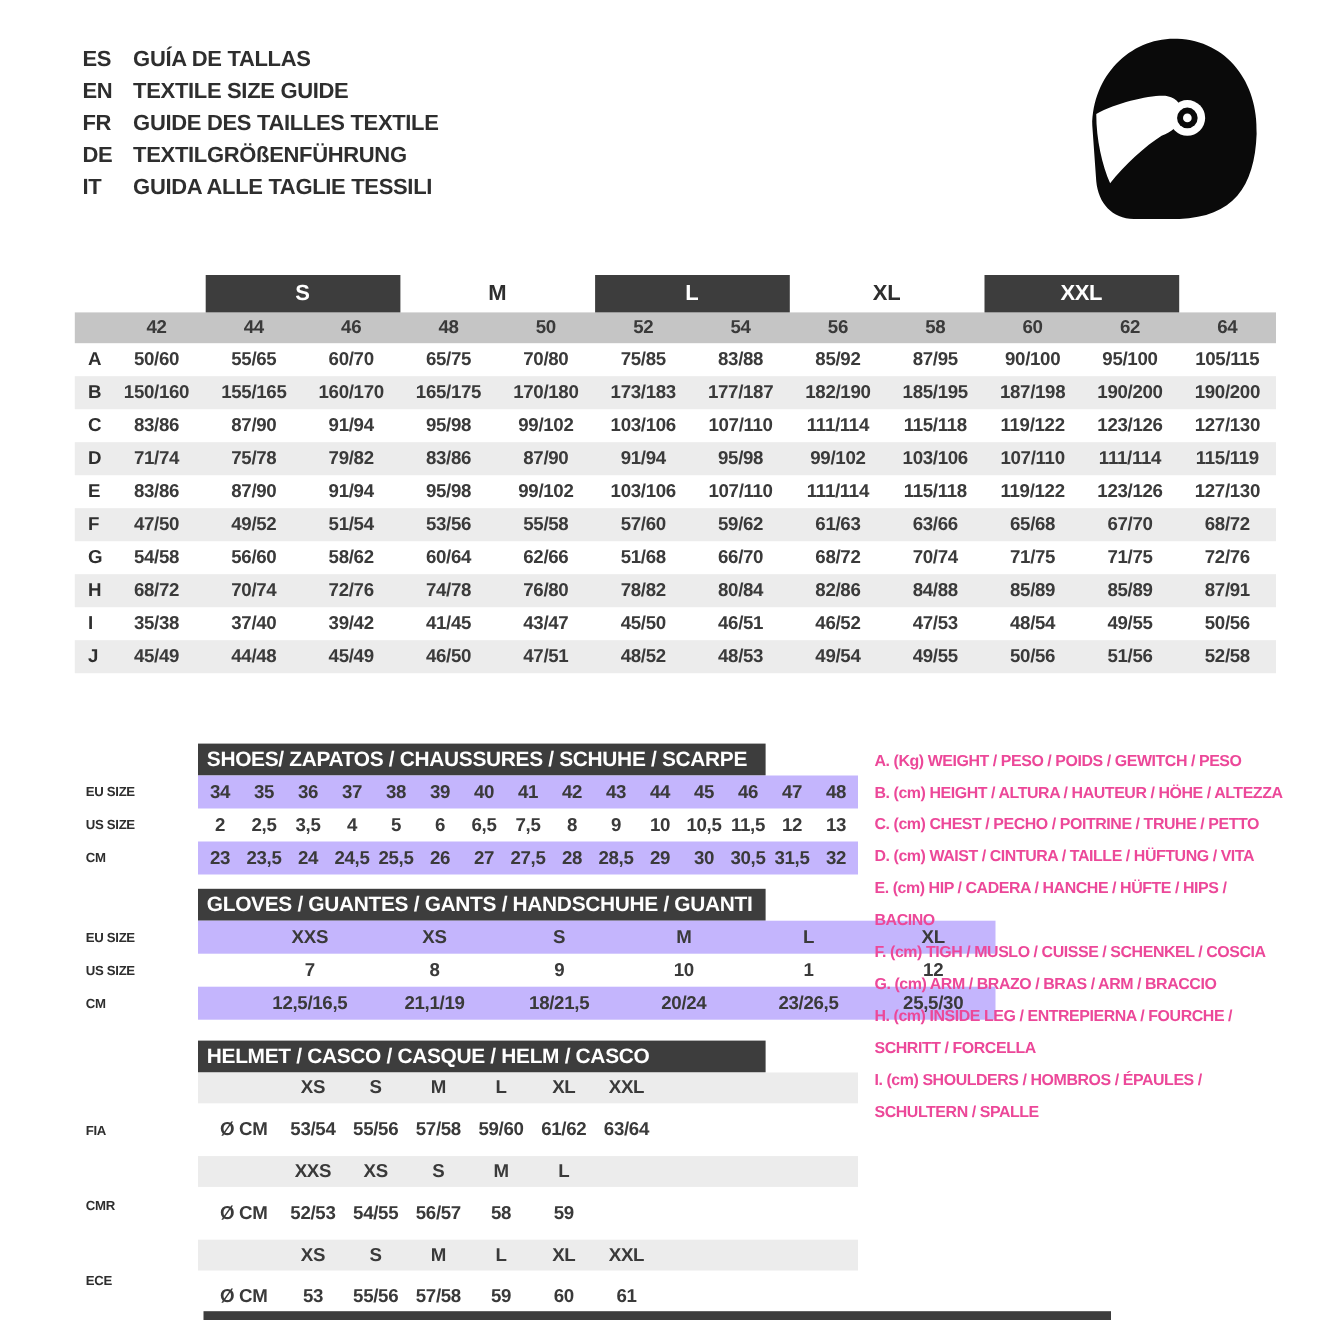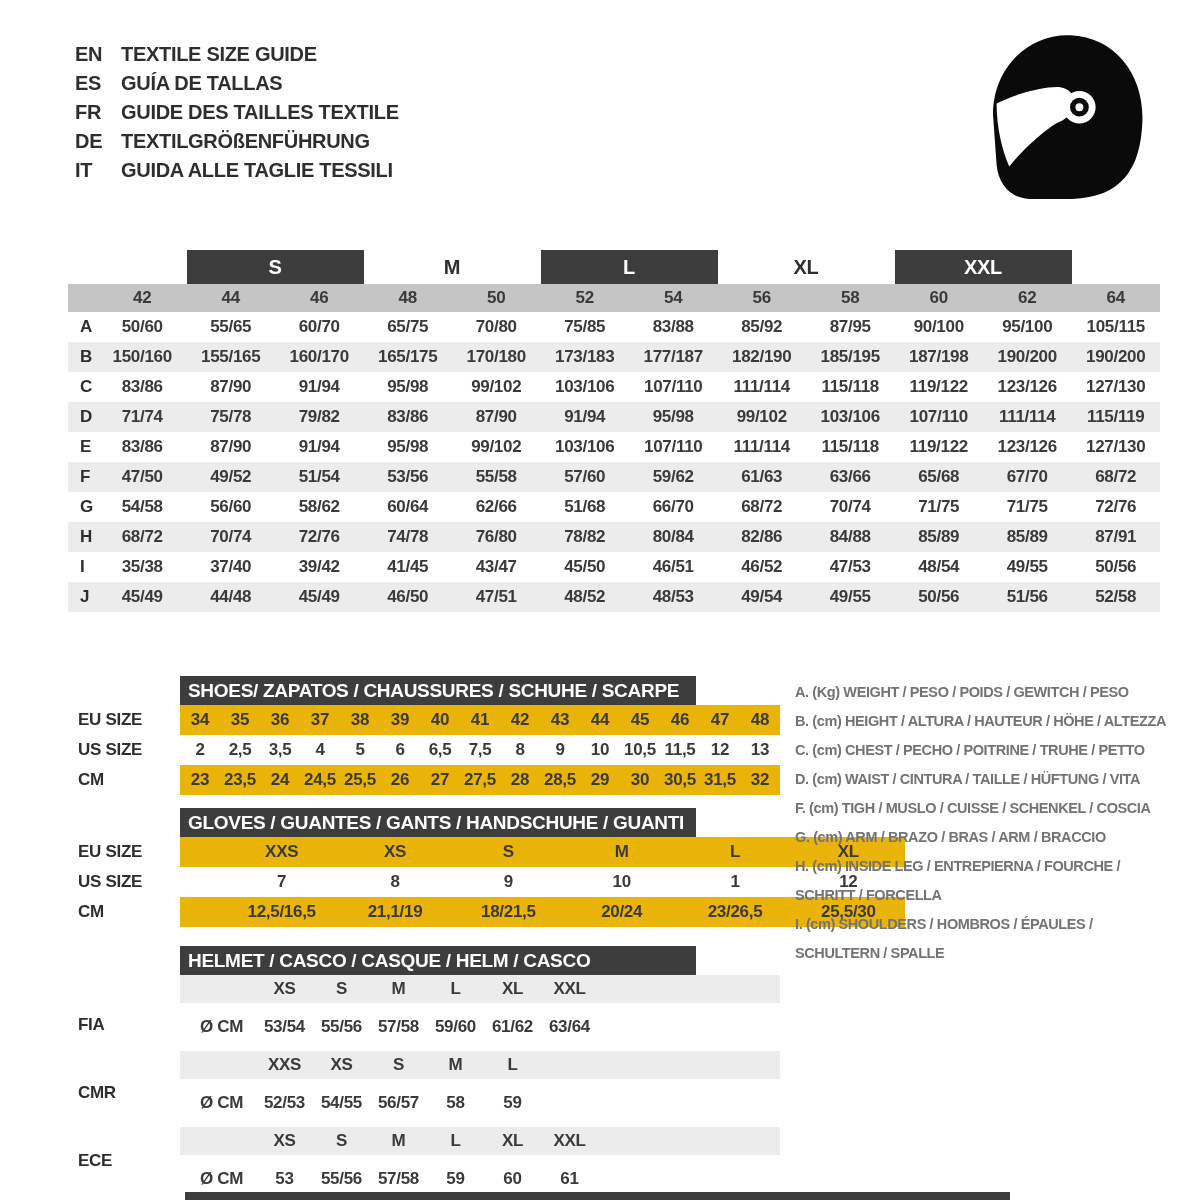--- a/index.html
+++ b/index.html
@@ -24,50 +24,50 @@
   .trow{height:30px;}
   .trow.alt{background:#ececec;}
   .cell{display:flex;align-items:center;justify-content:center;font-size:17px;color:#3a3a3a;}
   .lab{justify-content:flex-start;padding-left:12px;color:#2e2e2e;}
   
   .section{position:absolute;left:0;width:1200px;}
   .sec-title{position:absolute;left:180px;width:516px;height:29px;background:#3d3d3d;color:#fff;
     font-size:19px;display:flex;align-items:center;padding-left:8px;box-sizing:border-box;}
   .sec-rows{position:absolute;left:180px;top:29px;}
   .sec-labels{position:absolute;left:78px;top:29px;}
-  .side-lab{height:30px;display:flex;align-items:center;font-size:17px;color:#2e2e2e;}
+  .side-lab{height:30px;display:flex;align-items:center;font-size:12px;color:#2e2e2e;}
   .srow{display:grid;height:30px;}
-  .srow.gray{background:#eab308;}
+  .srow.gray{background:#c4b5fd;}
   .shoes .sec-rows{width:600px;}
   .shoes .srow{grid-template-columns:repeat(15,1fr);}
   .gloves .sec-rows{width:725px;}
   .gloves .srow{grid-template-columns:repeat(6,1fr);padding-left:45px;box-sizing:border-box;}
   .helmet-sec .sec-rows{width:600px;}
   .hrow{display:grid;grid-template-columns:76px repeat(6,57px) 1fr;}
   .hrow.gray{height:28px;background:#ececec;}
   .hrow.vals{height:48px;}
   .unit{justify-content:flex-start;padding-left:20px;}
   .hlab{height:60px;align-items:flex-end;padding-bottom:8px;}
   
   .legend{position:absolute;left:795px;top:678px;width:378px;}
-  .leg-item{font-size:14.5px;line-height:29px;letter-spacing:-0.4px;color:#737373;}
+  .leg-item{font-size:14.5px;line-height:29px;letter-spacing:-0.4px;color:#ec4899;}
   
   .bottom-bar{position:absolute;left:185px;top:1192px;width:825px;height:8px;background:#3d3d3d;}
 </style>
 </head>
 <body>
 
 <div class="langs">
     <div class="lang-row">
+      <div class="lang-code">ES</div>
+      <div class="lang-label">GUÍA DE TALLAS</div>
+    </div>
+    <div class="lang-row">
       <div class="lang-code">EN</div>
       <div class="lang-label">TEXTILE SIZE GUIDE</div>
-    </div>
-    <div class="lang-row">
-      <div class="lang-code">ES</div>
-      <div class="lang-label">GUÍA DE TALLAS</div>
     </div>
     <div class="lang-row">
       <div class="lang-code">FR</div>
       <div class="lang-label">GUIDE DES TAILLES TEXTILE</div>
     </div>
     <div class="lang-row">
       <div class="lang-code">DE</div>
       <div class="lang-label">TEXTILGRÖßENFÜHRUNG</div>
     </div>
     <div class="lang-row">
@@ -419,19 +419,20 @@
         <div class="cell">61</div>
       </div>
     </div>
 </div>
 
 <div class="legend">
     <div class="leg-item"><span>A. (Kg) </span><span>WEIGHT / PESO / POIDS / GEWITCH / PESO</span></div>
     <div class="leg-item"><span>B. (cm) </span><span>HEIGHT / ALTURA / HAUTEUR / HÖHE / ALTEZZA</span></div>
     <div class="leg-item"><span>C. (cm) </span><span>CHEST / PECHO / POITRINE / TRUHE / PETTO</span></div>
     <div class="leg-item"><span>D. (cm) </span><span>WAIST / CINTURA / TAILLE / HÜFTUNG / VITA</span></div>
+    <div class="leg-item"><span>E. (cm) </span><span>HIP / CADERA / HANCHE / HÜFTE / HIPS / BACINO</span></div>
     <div class="leg-item"><span>F. (cm) </span><span>TIGH / MUSLO / CUISSE / SCHENKEL / COSCIA</span></div>
     <div class="leg-item"><span>G. (cm) </span><span>ARM / BRAZO / BRAS / ARM / BRACCIO</span></div>
     <div class="leg-item"><span>H. (cm) </span><span>INSIDE LEG / ENTREPIERNA / FOURCHE / SCHRITT / FORCELLA</span></div>
     <div class="leg-item"><span>I. (cm) </span><span>SHOULDERS / HOMBROS / ÉPAULES / SCHULTERN / SPALLE</span></div>
   </div>
 
 <div class="bottom-bar"></div>
 
 </body></html>

